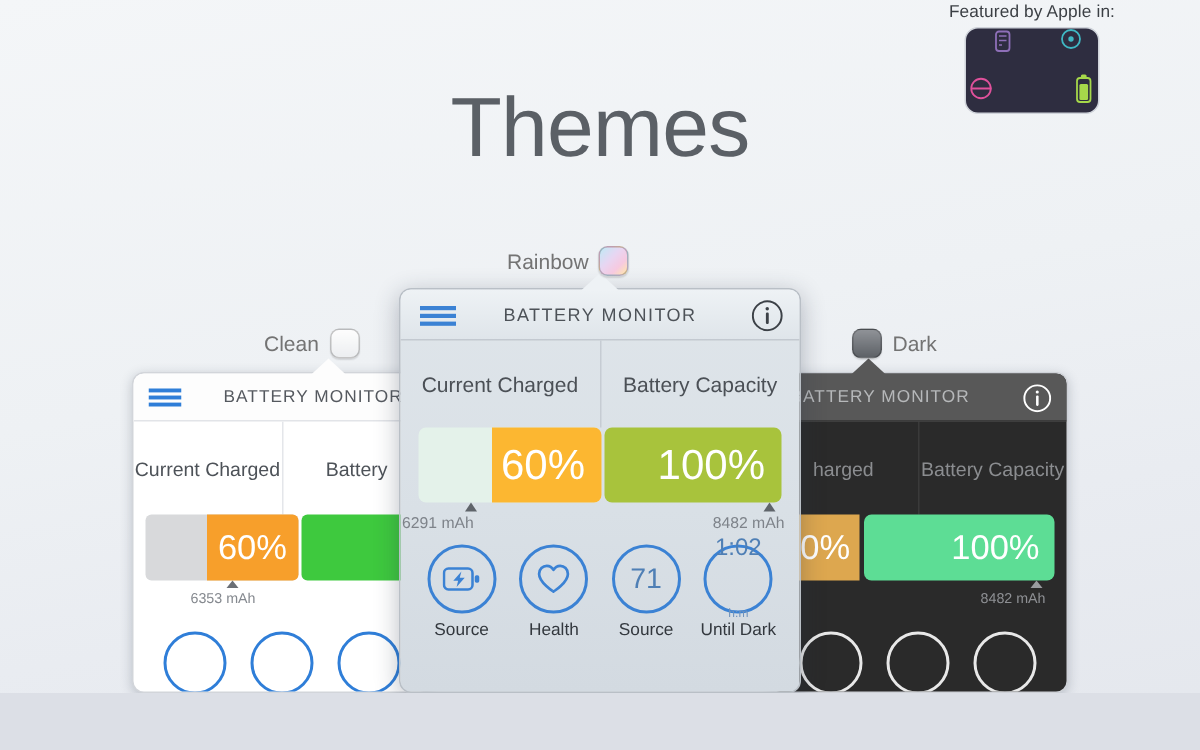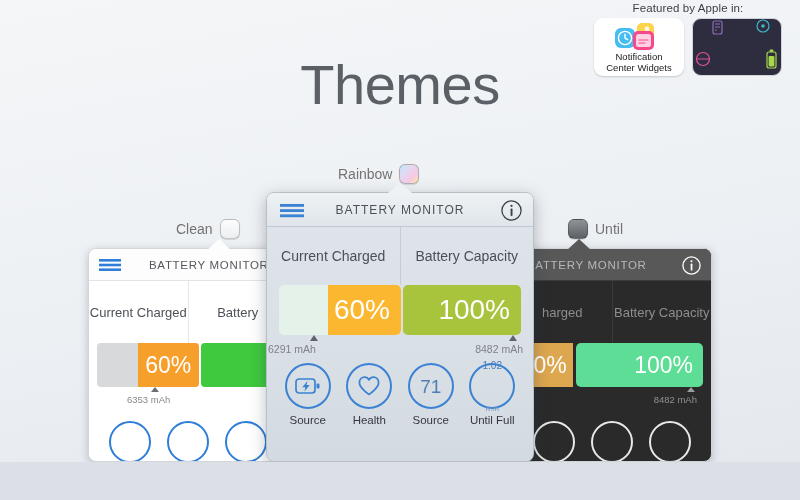--- a/index.html
+++ b/index.html
@@ -197,49 +197,31 @@
   #card-rainbow .stats{
     display:flex; justify-content:space-around; padding:4px 10px 0;
   }
   #card-rainbow .stat{ text-align:center; width:56px; }
   #card-rainbow .stat .circ{
     width:46px;height:46px;border-radius:50%;border:2px solid #3b82d4;
     margin:0 auto 5px; display:flex; align-items:center; justify-content:center;
     flex-direction:column; color:#3b82d4;
   }
   #card-rainbow .stat .num{ font-size:19px; color:#4f7fb5; line-height:19px; }
-  #card-rainbow .stat .t1{ font-size:10px; color:#4f7fb5; line-height:13px; }
+  #card-rainbow .stat .t1{ font-size:16px; color:#4f7fb5; line-height:13px; }
   #card-rainbow .stat .t2{ font-size:8px; color:#6f93bd; line-height:9px;margin-top:32px; }
   #card-rainbow .stat .slabel{ font-size:11.5px; color:#33383e; }
 </style>
 </head>
 <body>
 
 <div id="featured">
   <span id="featured-label">Featured by Apple in:</span>
   <div id="badges">
 
-    <div class="badge badge-light">
-      <div class="ncw-icons">
-        <svg width="56" height="30" viewBox="0 0 56 30">
-          <rect x="26" y="1" width="17" height="17" rx="5" fill="#ffd44d"></rect>
-          <circle cx="36" cy="7" r="2.4" fill="#fff" opacity=".85"></circle>
-          <rect x="4" y="6" width="20" height="20" rx="6" fill="#45bdf0"></rect>
-          <circle cx="14" cy="16" r="6.6" fill="none" stroke="#fff" stroke-width="1.4"></circle>
-          <path d="M14 12.2 V16 L16.6 17.6" stroke="#fff" stroke-width="1.4" fill="none" stroke-linecap="round"></path>
-          <rect x="22" y="9" width="21" height="19" rx="5" fill="#f8488c"></rect>
-          <rect x="25" y="12" width="15" height="13" rx="2.5" fill="#ffd1e3"></rect>
-          <path d="M28 18h9M28 21h6" stroke="#f8488c" stroke-width="1.2" stroke-linecap="round"></path>
-        </svg>
-      </div>
-      <div class="blabel">
-        <div>Notification</div>
-        <div>Center Widgets</div>
-      </div>
-    </div>
 
     <div class="badge badge-dark">
       <svg class="iu-deco" style="top:0;left:0" width="90" height="58" viewBox="0 0 90 58">
         <rect x="20" y="2" width="9" height="13" rx="2" fill="none" stroke="#8e6fb8" stroke-width="1.2"></rect>
         <path d="M22 5h5M22 8h5M22 11h2" stroke="#8e6fb8" stroke-width="1"></path>
         <circle cx="70" cy="7" r="6" fill="none" stroke="#3fb8c4" stroke-width="1.2"></circle>
         <circle cx="70" cy="7" r="1.8" fill="#3fb8c4"></circle>
         <circle cx="10" cy="40" r="6.5" fill="none" stroke="#e0519b" stroke-width="1.2"></circle>
         <path d="M4 40h13" stroke="#e0519b" stroke-width="1.2"></path>
         <rect x="74" y="33" width="9" height="16" rx="2" fill="none" stroke="#a6d84a" stroke-width="1.2"></rect>
@@ -260,21 +242,21 @@
 <div class="pointer" style="left:206px; top:239px; border-bottom:12px solid #fdfdfd;"></div>
 
 <div class="theme-tag" style="left:338px; top:164px;">
   <span class="tname">Rainbow</span>
   <span class="swatch sw-rainbow"></span>
 </div>
 <div class="pointer" style="left:387px; top:182px; border-bottom:12px solid #eef2f5;"></div>
 
 <div class="theme-tag" style="left:568px; top:219px;">
   <span class="swatch sw-dark"></span>
-  <span class="tname">Until</span>
+  <span class="tname">Dark</span>
 </div>
 <div class="pointer" style="left:566px; top:239px; border-bottom:12px solid #585858;"></div>
 
 <div class="card" id="card-clean">
   <div class="hdr">
     <svg width="22" height="14" viewBox="0 0 22 14">
       <rect y="1" width="22" height="2.6" fill="#2f7ed8"></rect>
       <rect y="5.7" width="22" height="2.6" fill="#2f7ed8"></rect>
       <rect y="10.4" width="22" height="2.6" fill="#2f7ed8"></rect>
     </svg>
@@ -391,18 +373,18 @@
       <div class="circ">
         <span class="num">71</span>
       </div>
       <div class="slabel">Source</div>
     </div>
     <div class="stat">
       <div class="circ">
         <span class="t1">1:02</span>
         <span class="t2">h:m</span>
       </div>
-      <div class="slabel">Until Full</div>
+      <div class="slabel">Until Dark</div>
     </div>
   </div>
 </div>
 
 <div id="bottom-band"></div>
 
 </body></html>

